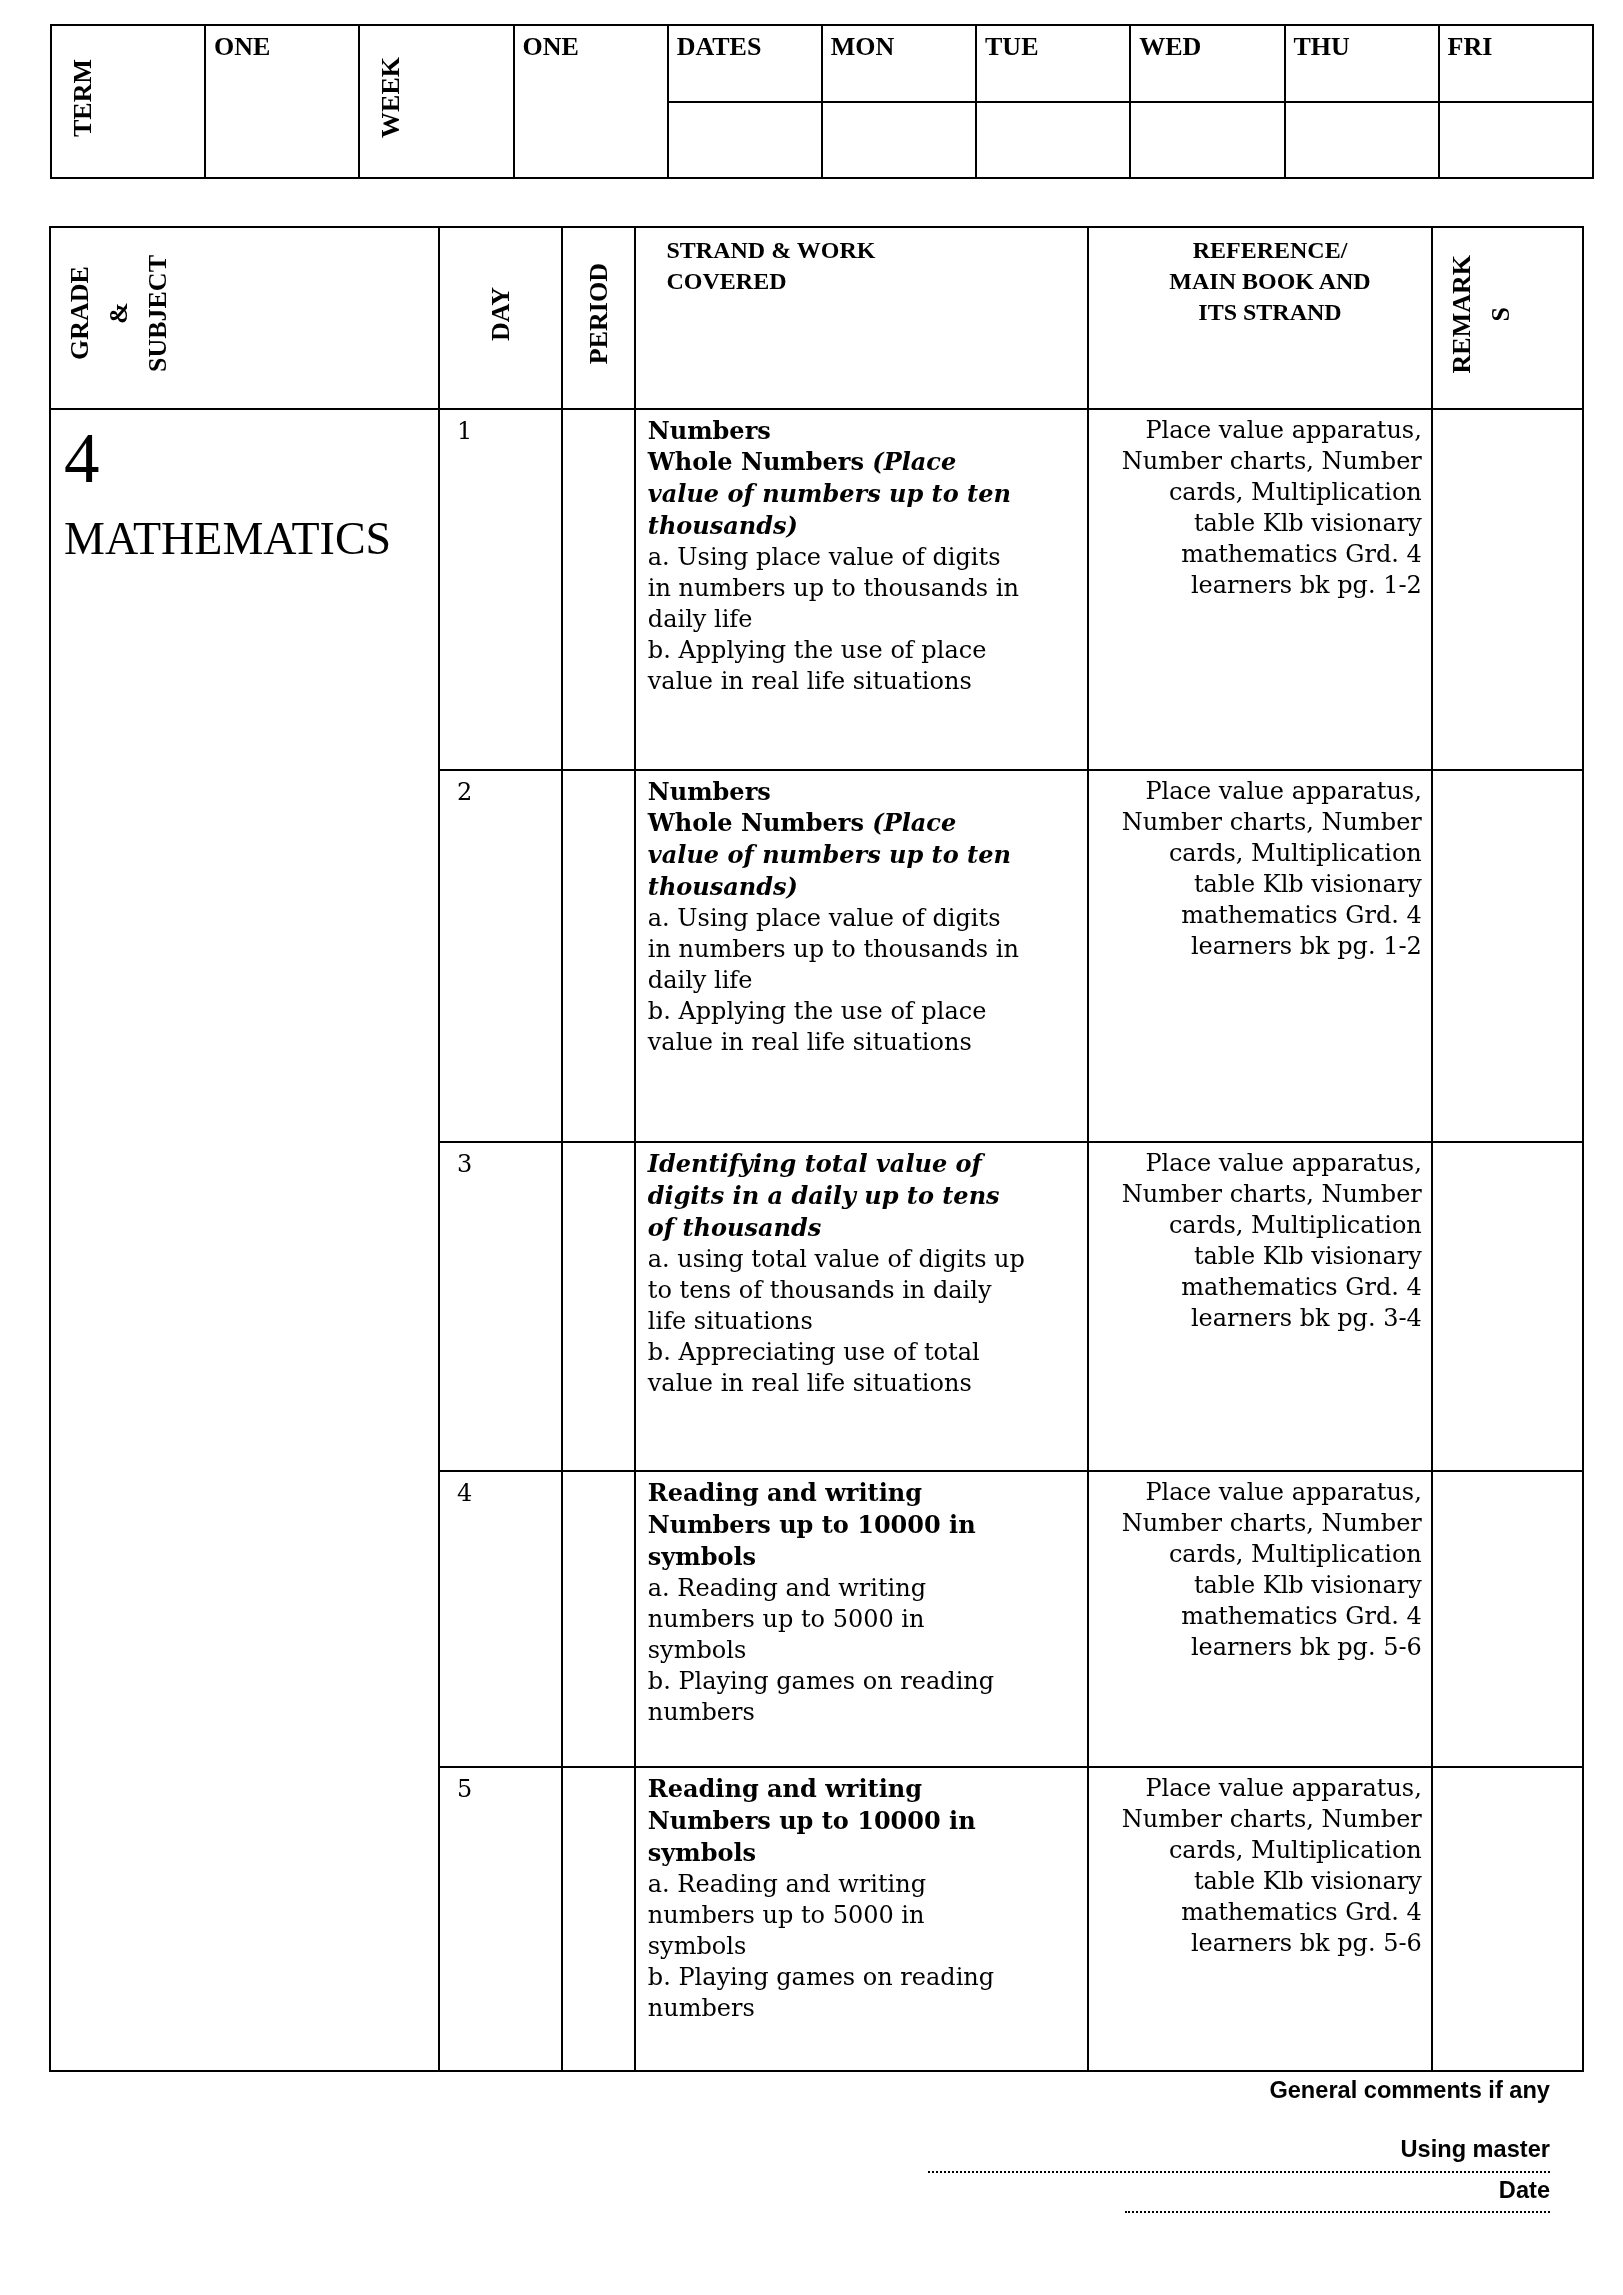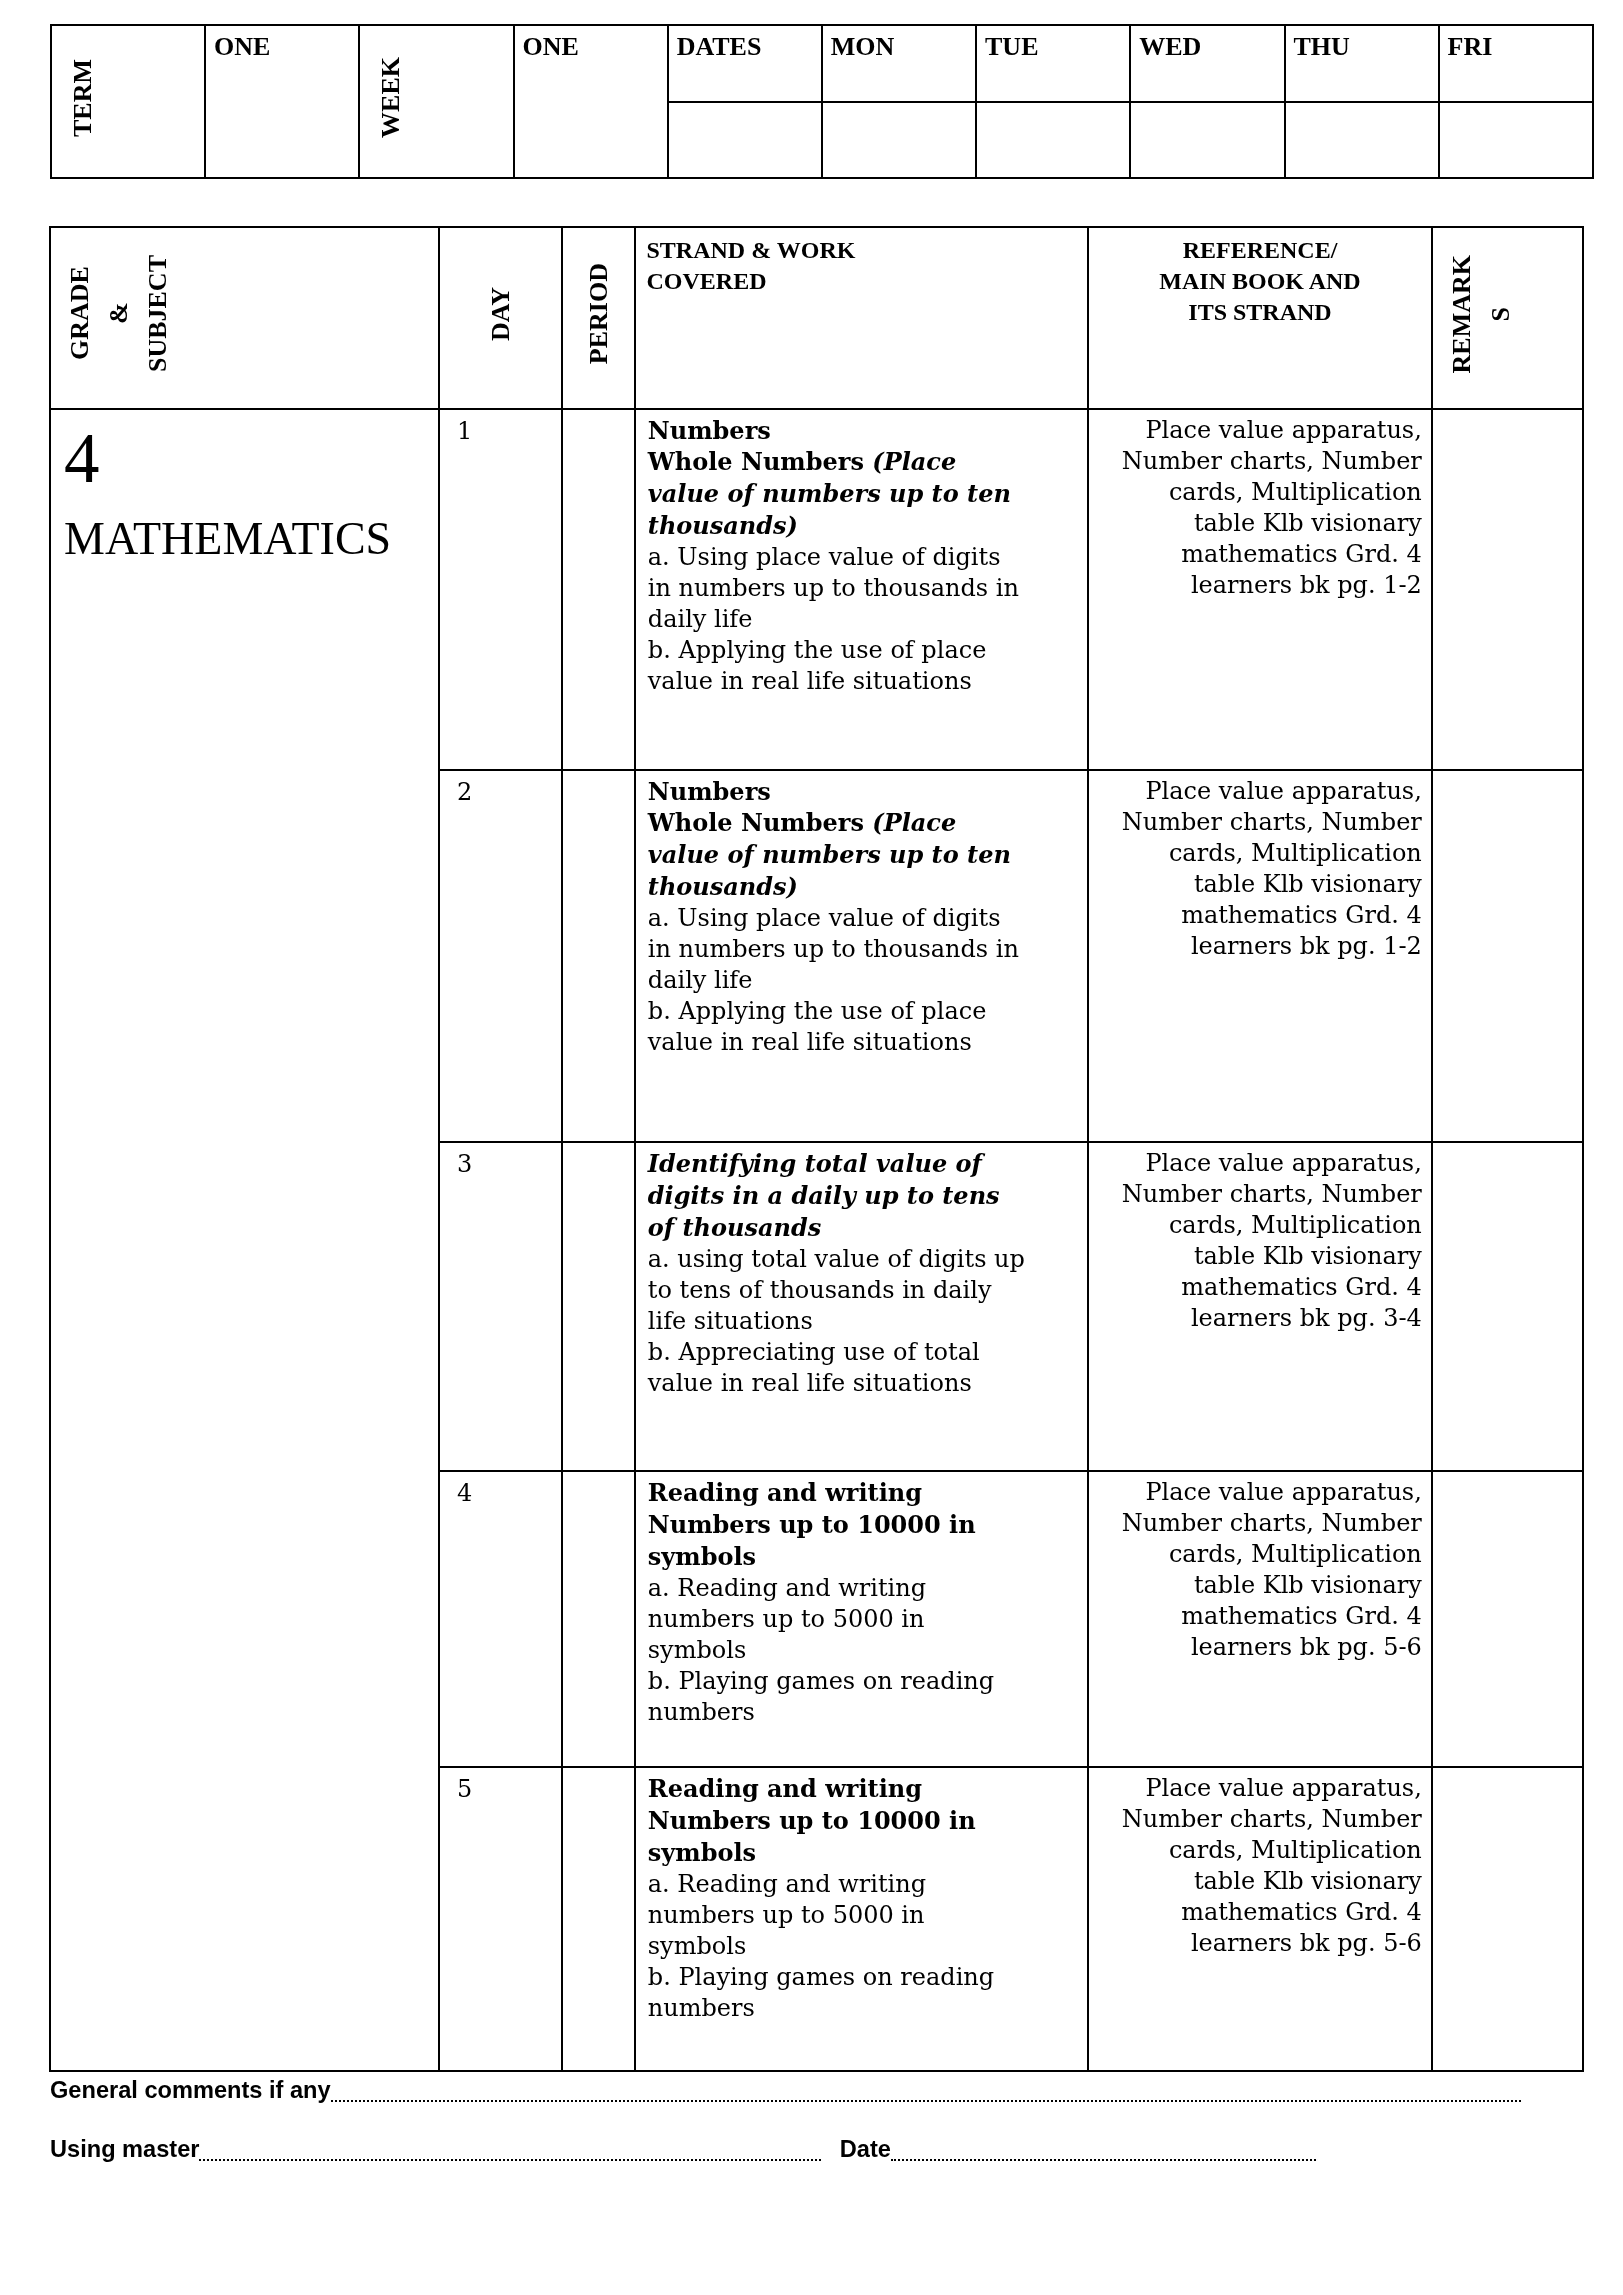--- a/index.html
+++ b/index.html
@@ -53,41 +53,41 @@
   .strandhead {
     font-family:"Liberation Serif", serif;
     font-weight:bold; font-size:27px; line-height:33px;
     padding:6.5px 6.5px 0 10.5px;
   }
   .refhead {
     font-family:"Liberation Serif", serif;
     font-weight:bold; font-size:27px; line-height:33px;
     padding:6.5px 3.9px 0 3.9px; text-align:center;
   }
-  .hline { display:block; }
+  .hline { display:block;margin-left:20px; }
 
   .gradecell { padding:11.8px 6.5px 0 13px; font-family:"Liberation Serif", serif; }
   .gnum { font-size:71px; line-height:1.05; }
   .gsub { font-size:46px; line-height:1.1; margin-top:18.3px; white-space:nowrap; }
 
   .daycell   { padding:6.5px 5.2px 5.2px 17px; }
   .periodcell{ padding:6.5px 5.2px; }
   .strandcell{ padding:5.2px 60px 5.2px 11.8px;border-radius:17px; }
   .refcell   { padding:5.2px 9.2px 5.2px 13px;text-align:right; }
   .remcell   { padding:5.2px; }
 
   .b  { font-weight:bold; }
   .bi { font-weight:bold; font-style:italic; }
   .sline1 { display:block; }
   .item { display:block; }
 
   
   .fline {
     position:absolute; left:50px; width:1500px;
-    display:flex; align-items:flex-end;
+    display:flex; align-items:flex-end;flex-direction:column;
   }
   .fline1 { top:2076px; }
   .fline2 { top:2135px; }
   .flabel {
     font-family:"Liberation Sans", sans-serif;
     font-weight:bold; font-size:23.6px; line-height:29px;
     white-space:nowrap;
   }
   .datelbl { margin-left:18.3px; }
   .dots {

